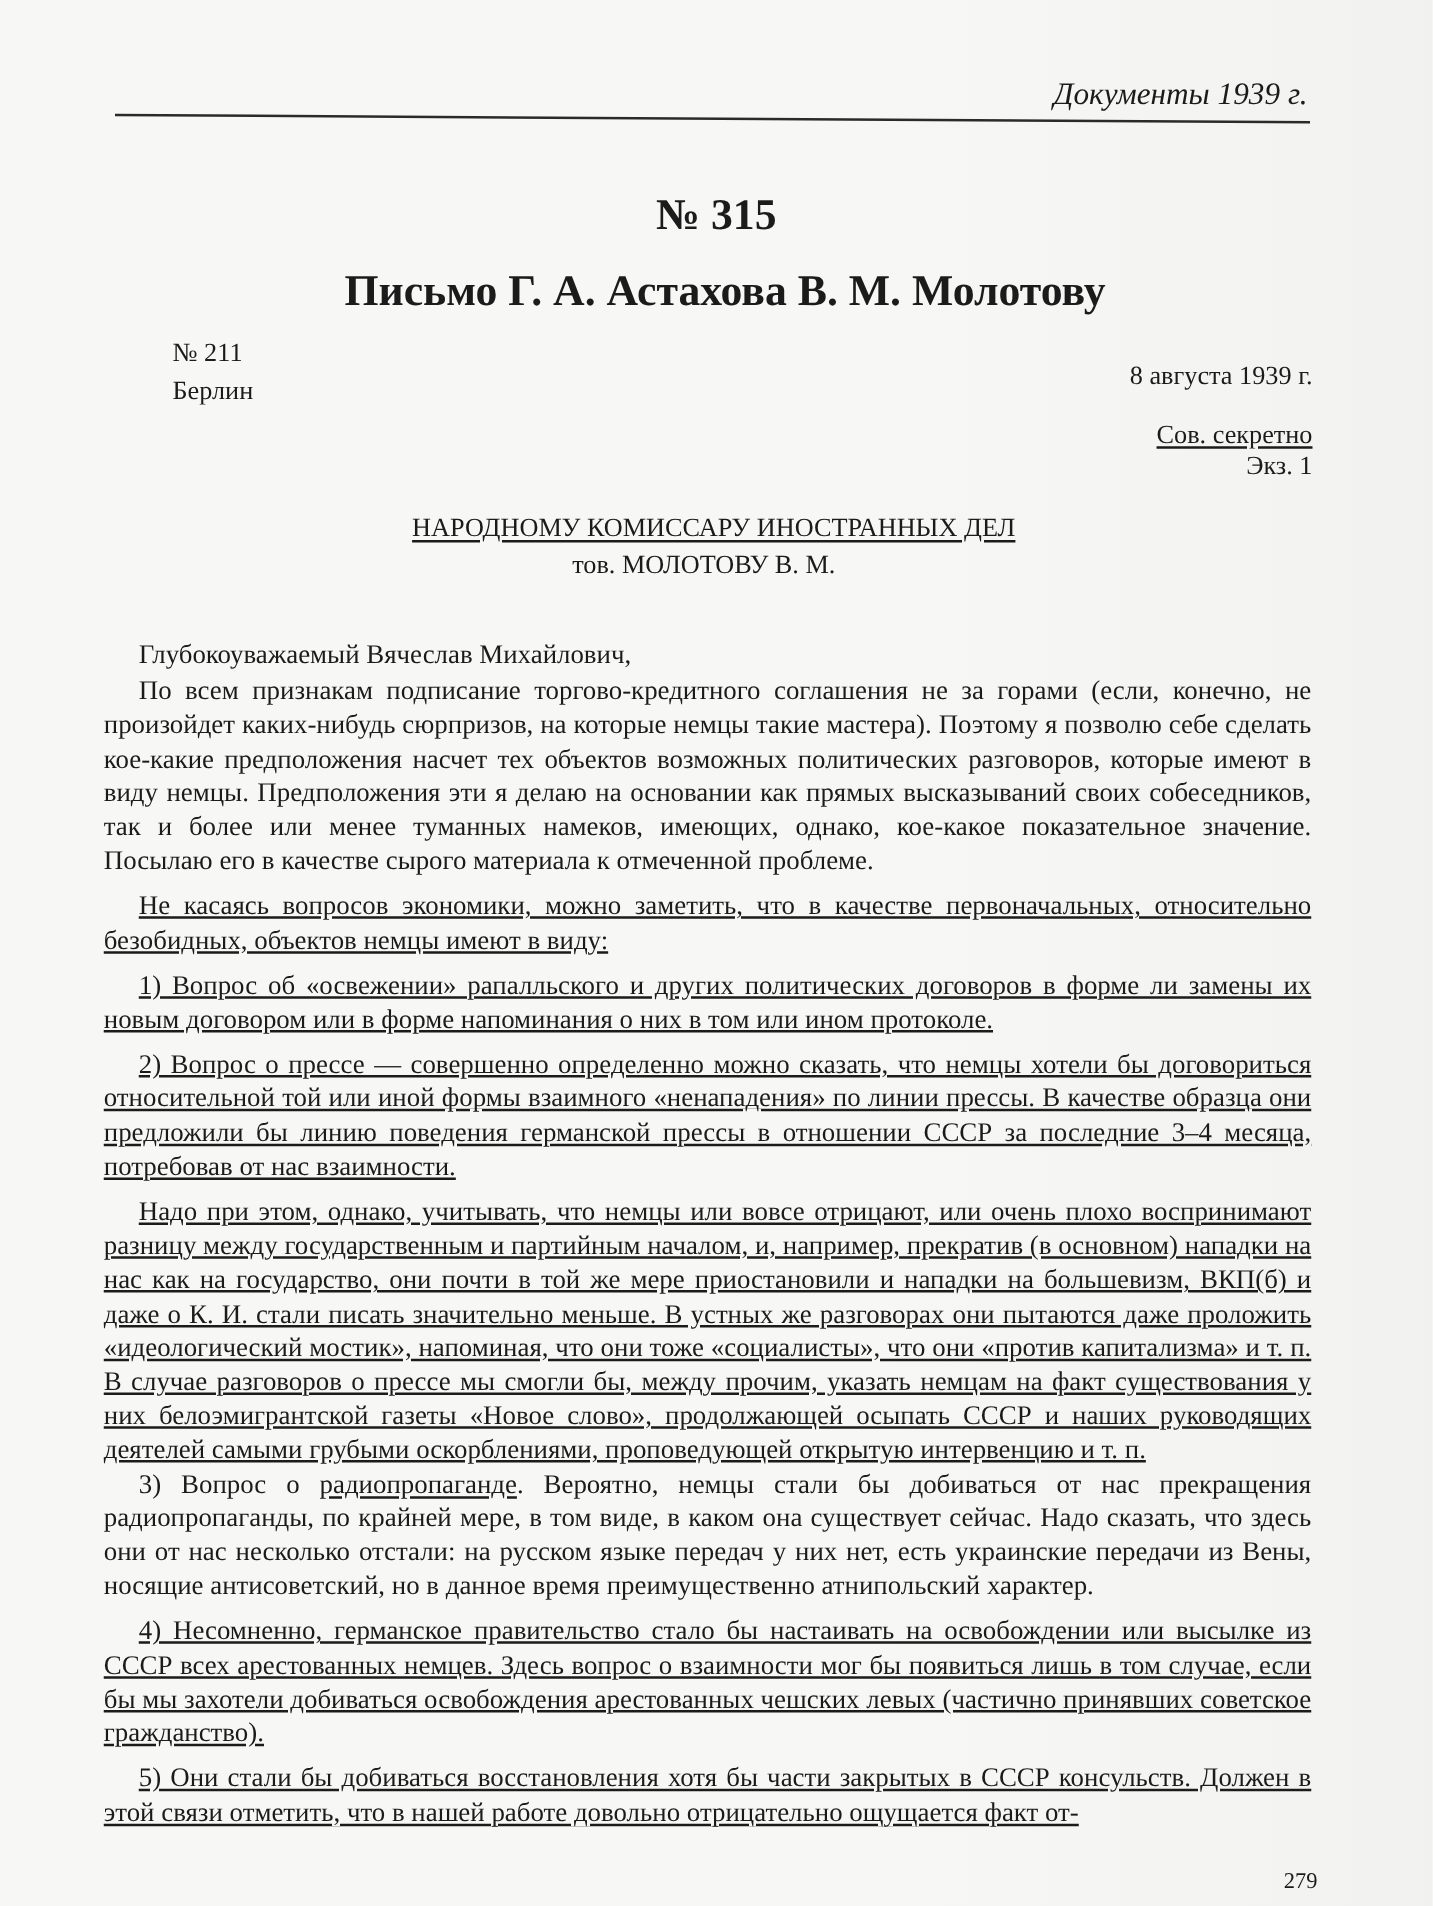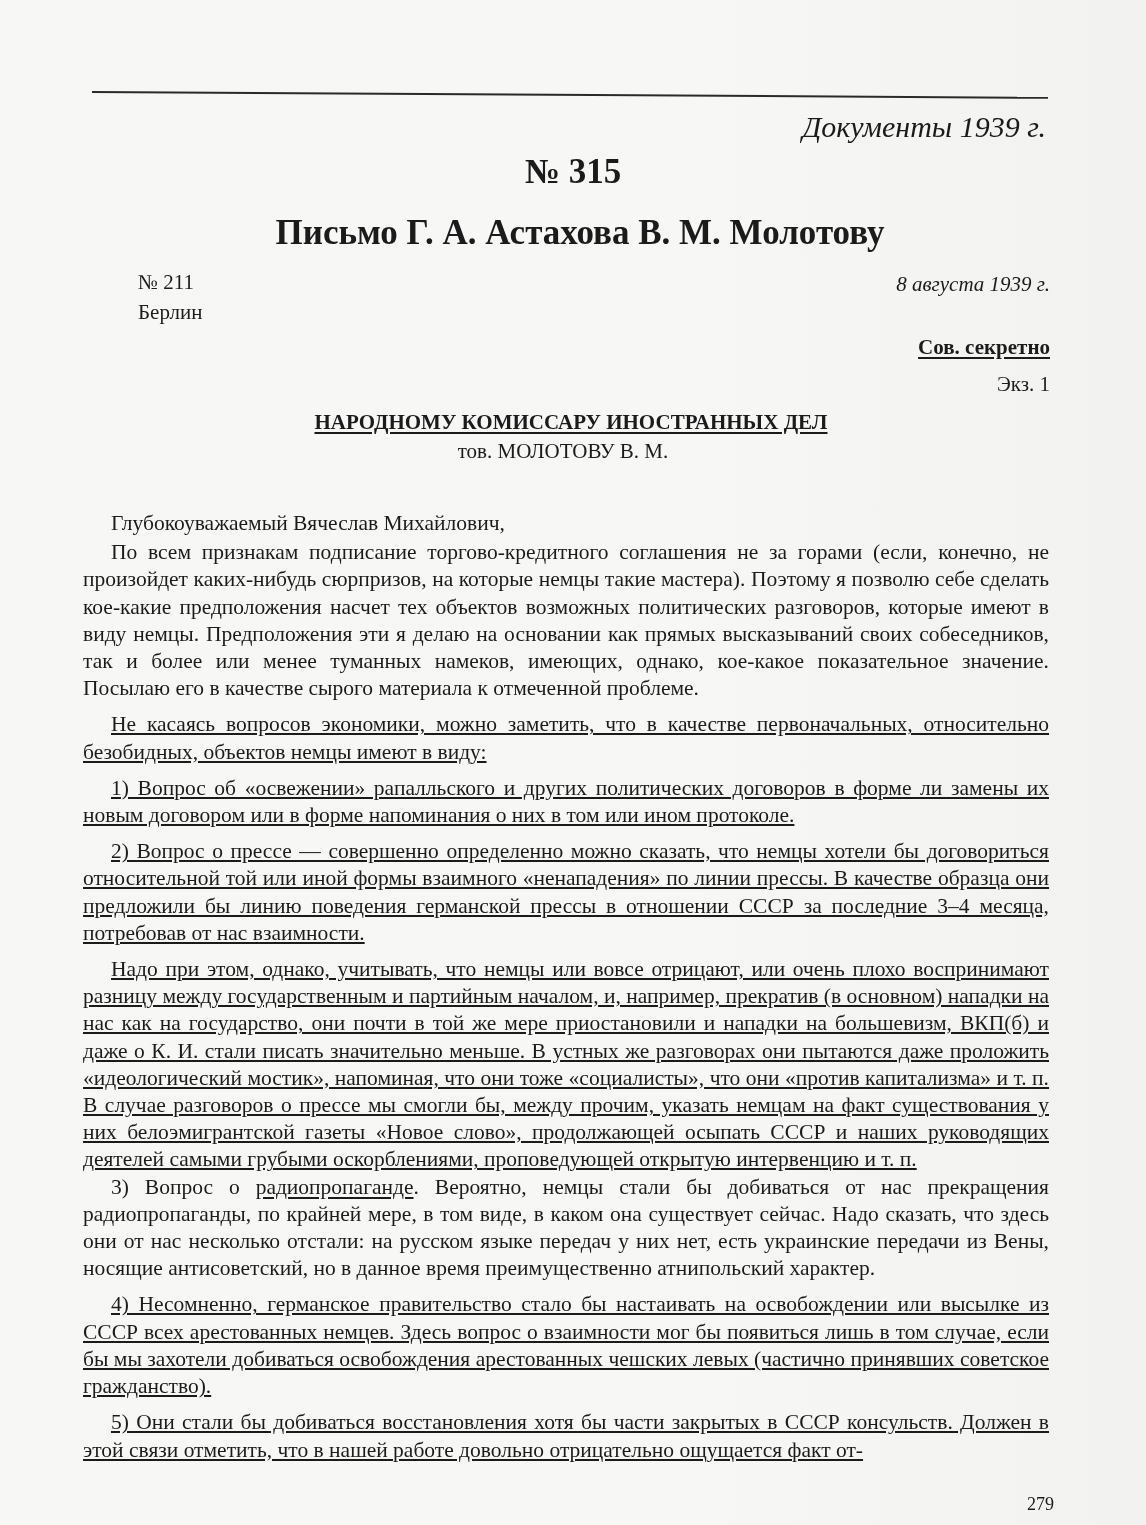--- a/index.html
+++ b/index.html
@@ -10,38 +10,38 @@
     overflow: hidden;
     color: #1b1b1b;
     font-family: "Liberation Serif", "DejaVu Serif", serif;
   }
   .ghost {
     position: absolute; left: 700px; top: 0; width: 446px; height: 1525px;
     background: linear-gradient(90deg, rgba(247,247,246,0) 0%, rgba(225,225,224,0.25) 100%);
   }
   .running-head {
     position: absolute; top: 62px; right: 100px;
-    font-style: italic; font-size: 30px; margin-top: 48px;
+    font-style: italic; font-size: 25px;
   }
   .head-rule {
     position: absolute; top: 91px; left: 92px; width: 956px; height: 0;
     border-top: 2px solid #2a2a2a;
     transform: rotate(0.35deg); transform-origin: left;
   }
   .doc-number {
     position: absolute; top: 152px; left: 0; width: 1146px; text-align: center;
     font-weight: bold; font-size: 35px;
   }
   .doc-title {
     position: absolute; top: 213px; left: 0; width: 1160px; text-align: center;
     font-weight: bold; font-size: 35px;
   }
   .meta-left { position: absolute; left: 138px; font-size: 21px; }
   .meta-right { position: absolute; right: 96px; font-size: 21px; }
-  .underline { text-decoration: underline; text-underline-offset: 3px; font-weight: bold; }
+  .underline { text-decoration: underline; text-underline-offset: 3px; }
   .addressee {
     position: absolute; left: 0; width: 1146px; text-align: center; font-size: 21px;
   }
   .body-text {
     position: absolute; left: 83px; width: 966px; top: 510px;
     font-size: 21.5px; line-height: 27.2px; text-align: justify;
     hyphens: manual;
   }
   .body-text p { margin: 0 0 0 0; text-indent: 28px; }
   .body-text p.gap { margin-top: 9px; text-decoration: underline; }
@@ -57,23 +57,23 @@
 <div class="ghost"></div>
 
 <div class="running-head">Документы 1939 г.</div>
 <div class="head-rule"></div>
 
 <div class="doc-number">№ 315</div>
 <div class="doc-title">Письмо Г. А. Астахова В. М. Молотову</div>
 
 <div class="meta-left" style="top:270px;">№ 211</div>
 <div class="meta-left" style="top:300px;">Берлин</div>
-<div class="meta-right" style="top:272px;font-style:italic;">8 августа 1939 г.</div>
+<div class="meta-right" style="top:288px;">8 августа 1939 г.</div>
 <div class="meta-right underline" style="top:335px;">Сов. секретно</div>
-<div class="meta-right" style="top:372px;text-align:center;">Экз. 1</div>
+<div class="meta-right" style="top:360px;text-align:center;">Экз. 1</div>
 
 <div class="addressee underline" style="top:410px; left:-2px;">НАРОДНОМУ КОМИССАРУ ИНОСТРАННЫХ ДЕЛ</div>
 <div class="addressee" style="top:439px; left:-10px;">тов. МОЛОТОВУ В. М.</div>
 
 <div class="body-text">
   <p class="salute">Глубокоуважаемый Вячеслав Михайлович,</p>
   <p>По всем признакам подписание торгово-кредитного соглашения не за горами (если, конечно, не произойдет каких-нибудь сюрпризов, на которые немцы такие мастера). Поэтому я позволю себе сделать кое-какие предположения насчет тех объектов возможных политических разговоров, которые имеют в виду немцы. Предположения эти я делаю на основании как прямых высказываний своих собеседников, так и более или менее туманных намеков, имеющих, однако, кое-какое показательное значение. Посылаю его в качестве сырого материала к отмеченной проблеме.</p>
   <p class="gap">Не касаясь вопросов экономики, можно заметить, что в качестве первоначальных, относительно безобидных, объектов немцы имеют в виду:</p>
   <p class="gap">1) Вопрос об «освежении» рапалльского и других политических договоров в форме ли замены их новым договором или в форме напоминания о них в том или ином протоколе.</p>
   <p class="gap">2) Вопрос о прессе — совершенно определенно можно сказать, что немцы хотели бы договориться относительной той или иной формы взаимного «ненападения» по линии прессы. В качестве образца они предложили бы линию поведения германской прессы в отношении СССР за последние 3–4 месяца, потребовав от нас взаимности.</p>

